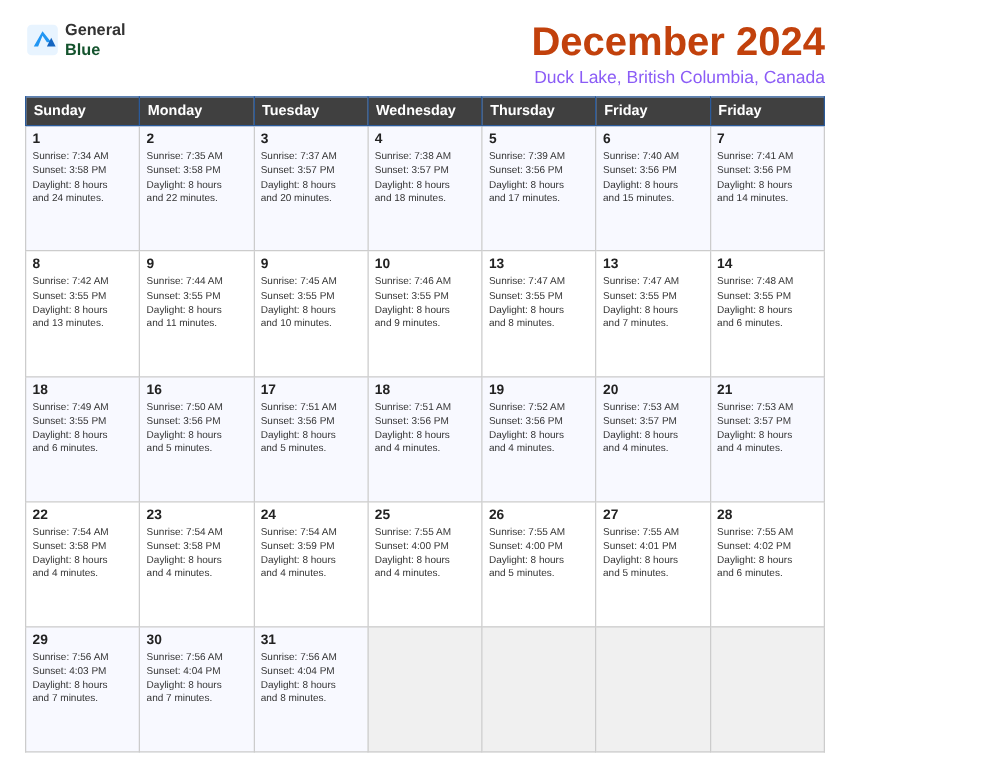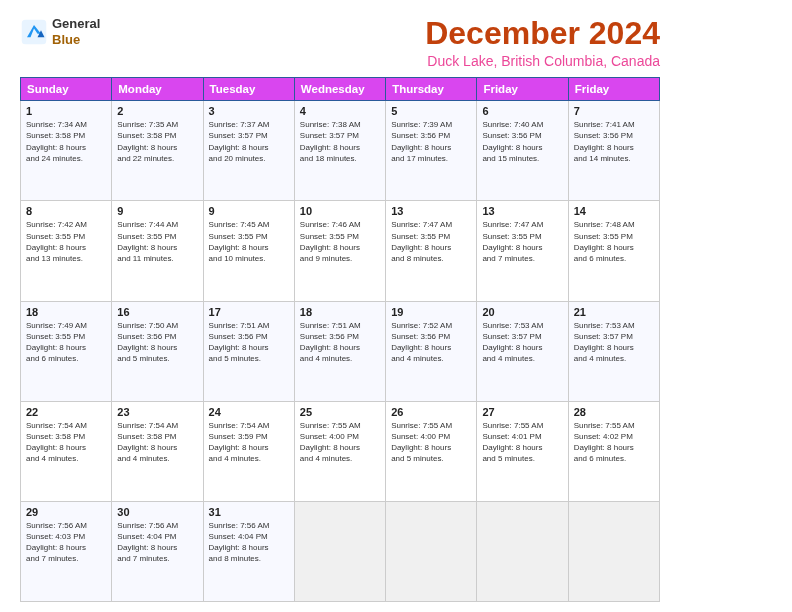--- a/index.html
+++ b/index.html
@@ -28,48 +28,48 @@
       align-items: center;
       gap: 4px;
     }
     .logo-text {
       font-size: 13px;
       font-weight: bold;
       color: #333;
       line-height: 1.2;
     }
     .logo-text span {
-      color: #a16207;
+      color: #14532d;
     }
     .logo-icon {
       width: 28px;
       height: 28px;
     }
     .title-block {
       text-align: right;
     }
     .main-title {
       font-size: 32px;
       font-weight: bold;
       color: #c2410c;
       line-height: 1.1;
     }
     .subtitle {
       font-size: 14px;
-      color: #ec4899;
+      color: #8b5cf6;
       margin-top: 2px;
       margin-left: 36px;
     }
     .calendar-table {
       width: 100%;
       border-collapse: collapse;
       flex: 1;
     }
     .calendar-table th {
-      background: #d946ef;
+      background: #404040;
       color: #fff;
       font-size: 11.5px;
       font-weight: bold;
       padding: 5px 6px;
       text-align: left;
       border: 1px solid #2a5a9a;
     }
     .calendar-table td {
       border: 1px solid #ccc;
       vertical-align: top;

